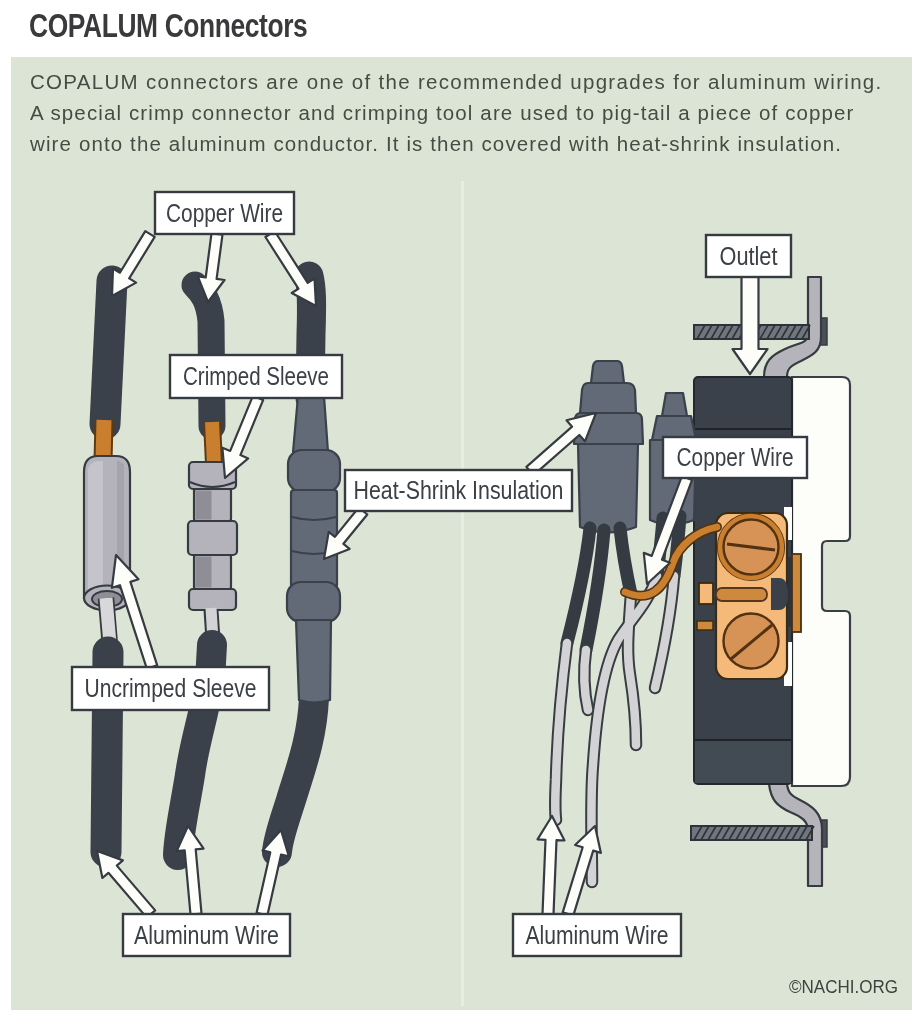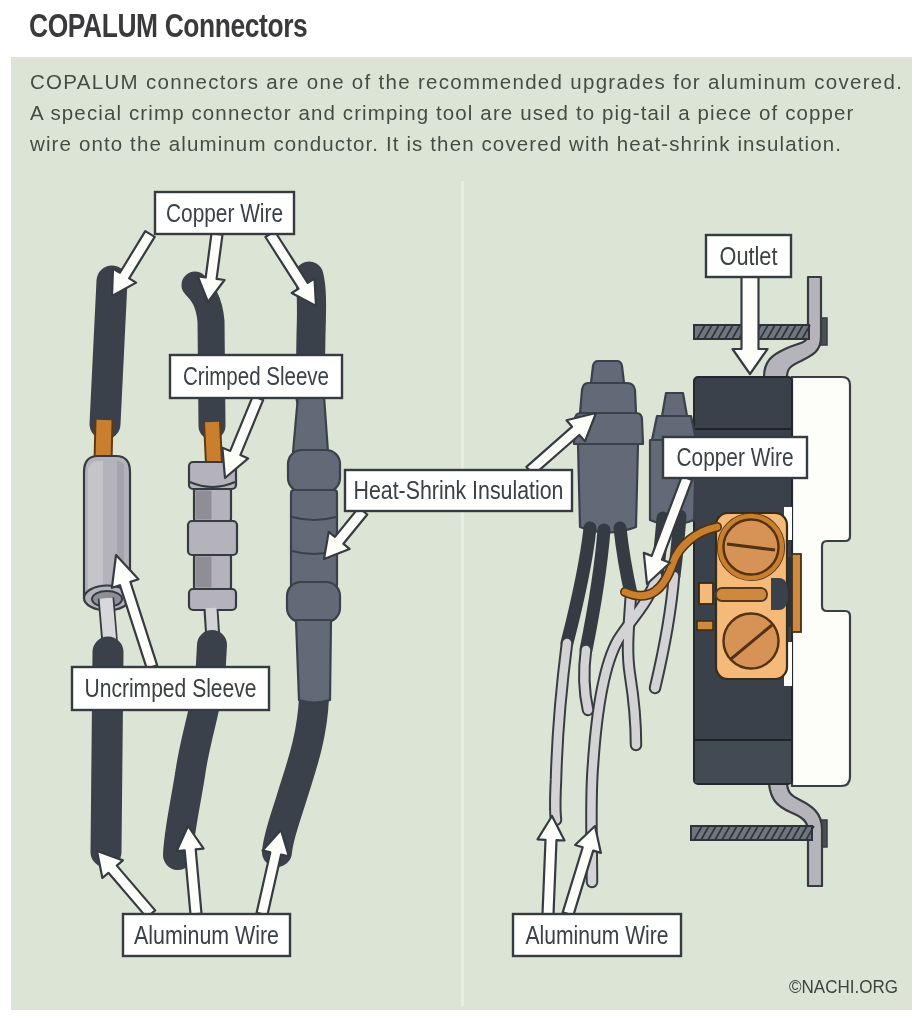--- a/index.html
+++ b/index.html
@@ -3,21 +3,21 @@
 html,body{margin:0;padding:0;width:924px;height:1024px;background:#ffffff;
 font-family:"Liberation Sans",sans-serif;position:relative;overflow:hidden}
 #panel{position:absolute;left:11px;top:57px;width:901px;height:953px;background:#dce5d5}
 h1{position:absolute;left:29px;top:7px;margin:0;font-size:33px;font-weight:bold;color:#3a3a3c;letter-spacing:-0.5px;transform:scaleX(0.8);transform-origin:0 0}
 #para{position:absolute;left:30px;top:66px;font-size:20.5px;line-height:31px;color:#454c44;letter-spacing:1.12px;white-space:nowrap}
 #l1{letter-spacing:1.3px}
 </style></head>
 <body>
 <div id="panel"></div>
 <h1>COPALUM Connectors</h1>
-<div id="para"><span id="l1">COPALUM connectors are one of the recommended upgrades for aluminum covered.</span><br>A special crimp connector and crimping tool are used to pig-tail a piece of copper<br>wire onto the aluminum conductor. It is then covered with heat-shrink insulation.</div>
+<div id="para"><span id="l1">COPALUM connectors are one of the recommended upgrades for aluminum wiring.</span><br>A special crimp connector and crimping tool are used to pig-tail a piece of copper<br>wire onto the aluminum conductor. It is then covered with heat-shrink insulation.</div>
 <svg width="924" height="1024" viewBox="0 0 924 1024" font-family="&quot;Liberation Sans&quot;,sans-serif" style="position:absolute;left:0;top:0">
     <line x1="462.5" y1="181" x2="462.5" y2="1006" stroke="#ebefe3" stroke-width="2.5"></line>
 <path d="M 112,281 L 105,424" stroke="#3a414a" stroke-width="31" stroke-linecap="round" fill="none"></path>
 <path d="M 104,420 L 103,462" stroke="#5e3a14" stroke-width="19" fill="none"></path>
 <path d="M 104,420 L 103,462" stroke="#c97f2e" stroke-width="15" fill="none"></path>
 <path d="M 84,472 Q 84,456 98,456 L 116,456 Q 130,456 130,472 L 130,598 L 84,598 Z" fill="#b4b3bc" stroke="#363b41" stroke-width="2.2"></path>
 <path d="M 88,472 Q 88,462 98,461 L 103,461 L 103,594 L 88,594 Z" fill="#c6c4cb" stroke="none"></path>
 <path d="M 117,460 L 124,464 L 124,592 L 117,592 Z" fill="#a5a3ac" stroke="none"></path>
 <ellipse cx="107" cy="598" rx="23" ry="12.5" fill="#b4b3bc" stroke="#363b41" stroke-width="2.2"></ellipse>
 <ellipse cx="107" cy="599" rx="15" ry="8" fill="#8f8d96" stroke="#363b41" stroke-width="2"></ellipse>

